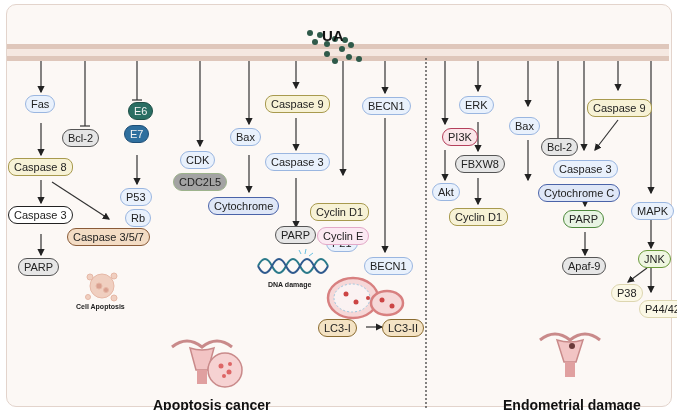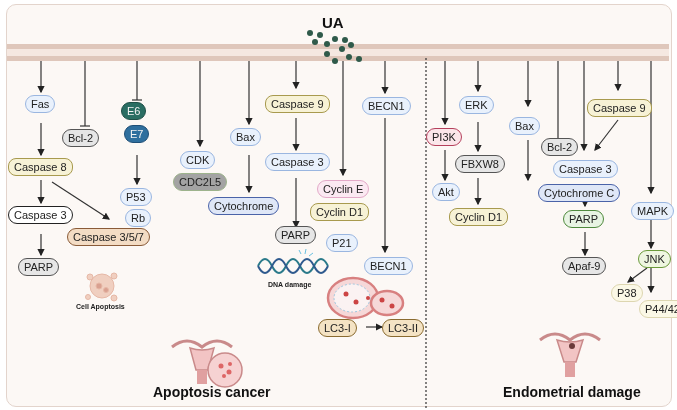--- a/index.html
+++ b/index.html
@@ -10,29 +10,29 @@
   .mem3{position:absolute;left:7px;top:56px;width:662px;height:5px;background:#dfc7bb;}
   svg.lines{position:absolute;left:0;top:0;}
   .node{position:absolute;height:16px;line-height:16px;font-size:11px;color:#222;border:1.3px solid;border-radius:9px;padding:0 5px;white-space:nowrap;text-align:center;box-sizing:content-box;}
   .blue{background:#e9f1fc;border-color:#9ab6e0;}
   .dblue{background:#dfe7f7;border-color:#4a63a8;}
   .yellow{background:#f7f2d6;border-color:#a89a4e;border-radius:8px;}
   .gray{background:#e6e6e6;border-color:#555;}
   .white{background:#fff;border-color:#222;}
   .tan{background:#f3dcc4;border-color:#8a5b38;}
   .green{background:#a3a3a3;border-color:#9db38c;}
-  .pink{background:#fbe9f2;border-color:#e3a9c8;}
+  .pink{background:#fbe9f2;border-color:#e3a9c8;margin-top:47px;}
   .gold{background:#f4e3c4;border-color:#8a6b30;}
   .ltyellow{background:#fbf8e6;border-color:#ddd6b0;margin-left:12px;}
-  .pi3k{background:#fbe6ea;border-color:#b5405c;}
+  .pi3k{background:#fbe6ea;border-color:#b5405c;margin-left:16px;}
   .parpg{background:#e8f4e3;border-color:#4f8a3d;}
   .jnk{background:#eef6e0;border-color:#6a9a3a;}
   .e6{background:#2a6e63;border-color:#1e4f47;color:#f3f3f3;}
   .e7{background:#2f6f9e;border-color:#1f4f77;color:#f3f3f3;}
-  .title{position:absolute;font-weight:bold;color:#111;}
+  .title{position:absolute;font-weight:bold;color:#111;margin-top:13px;}
   .small{position:absolute;font-size:7px;font-weight:bold;color:#222;}
 </style>
 </head>
 <body>
 
 <div class="frame"></div>
 <div class="mem1"></div>
 <div class="mem2"></div>
 <div class="mem3"></div>
 
@@ -146,21 +146,21 @@
     <path d="M557,340 q13,4 26,0 l-7,22 h-12 z" fill="#f2c4c4" stroke="#c98a8a" stroke-width="1.5"></path>
     <circle cx="572" cy="346" r="3" fill="#6a3a3a"></circle>
     <rect x="565" y="362" width="10" height="15" fill="#e0a0a0"></rect>
   </g>
 </svg>
 
 <div class="title" style="left:322px;top:14px;font-size:15px;">UA</div>
 
 <div class="node blue" style="left:25px;top:95px;">Fas</div>
 <div class="node gray" style="left:62px;top:129px;">Bcl-2</div>
-<div class="node e6" style="left:121px;top:102px;">E6</div>
+<div class="node e6" style="left:128px;top:102px;">E6</div>
 <div class="node e7" style="left:124px;top:125px;">E7</div>
 <div class="node yellow" style="left:8px;top:158px;">Caspase 8</div>
 <div class="node blue" style="left:120px;top:188px;">P53</div>
 <div class="node blue" style="left:125px;top:209px;">Rb</div>
 <div class="node white" style="left:8px;top:206px;">Caspase 3</div>
 <div class="node tan" style="left:67px;top:228px;">Caspase 3/5/7</div>
 <div class="node gray" style="left:18px;top:258px;">PARP</div>
 <div class="node blue" style="left:180px;top:151px;">CDK</div>
 <div class="node green" style="left:173px;top:173px;">CDC2L5</div>
 <div class="node blue" style="left:230px;top:128px;">Bax</div>

